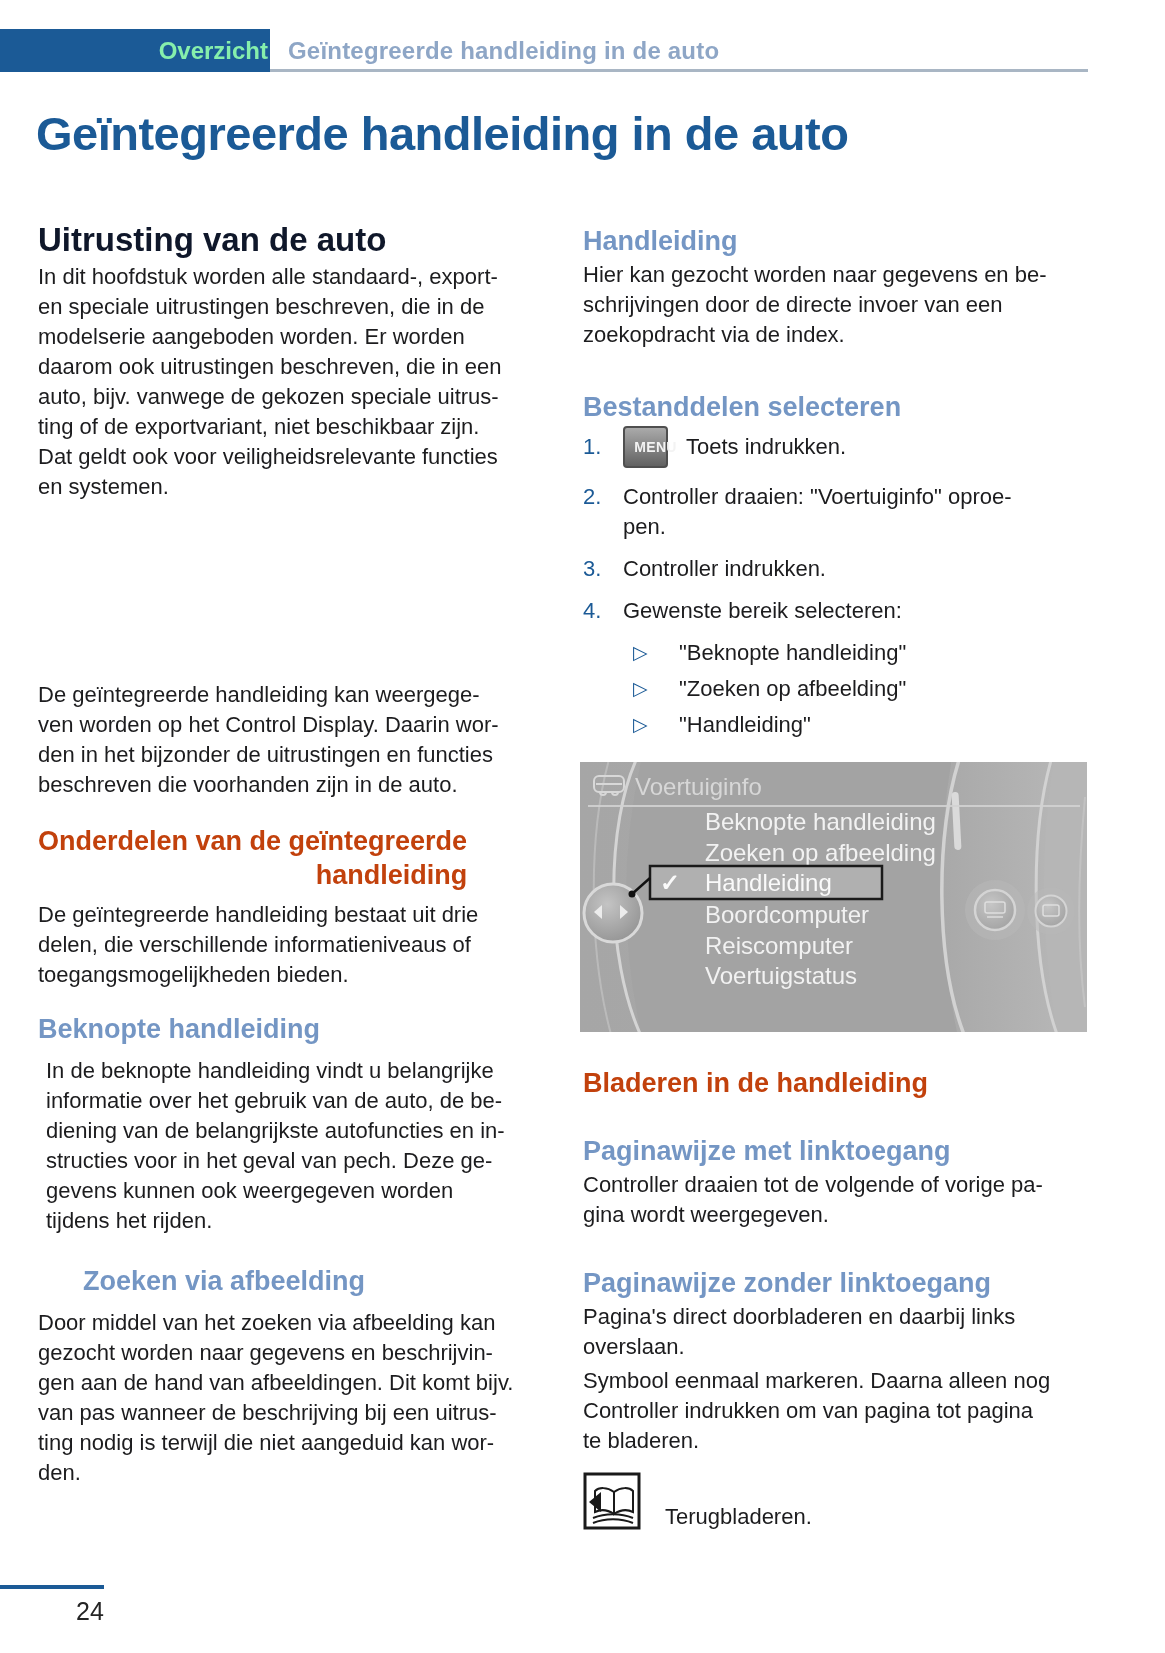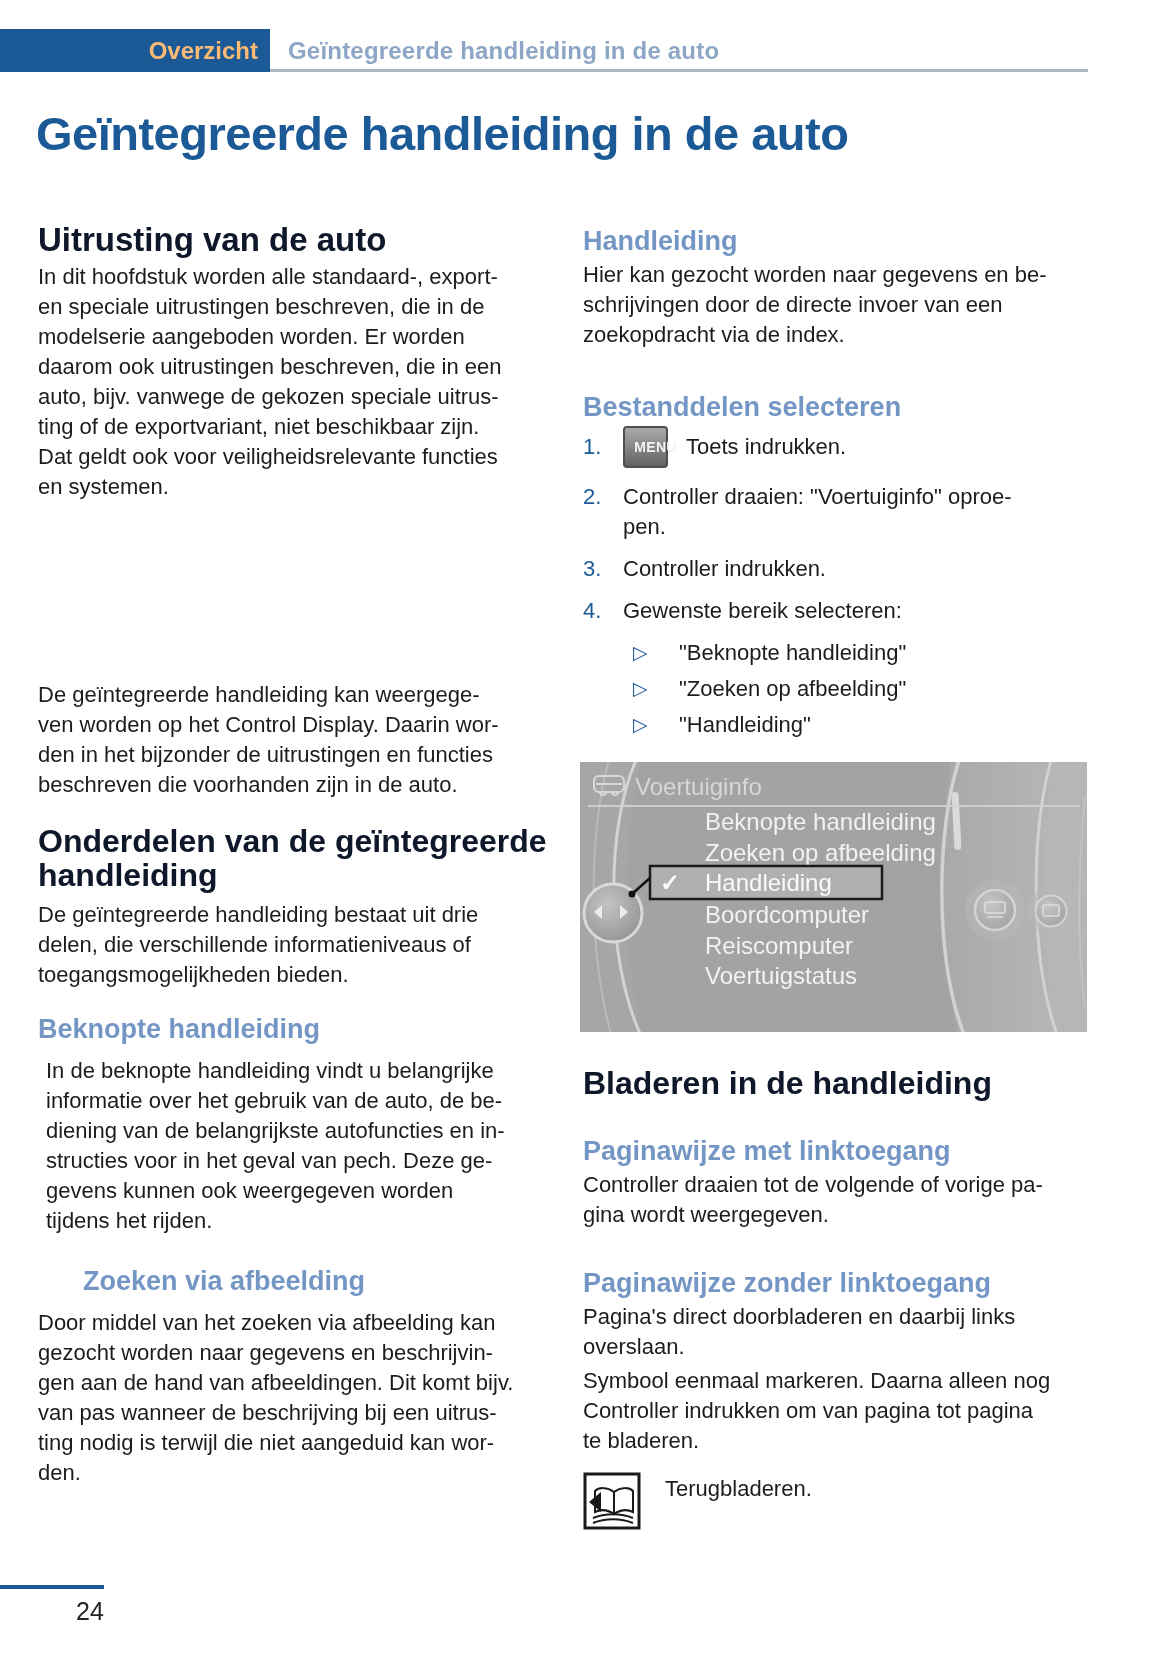--- a/index.html
+++ b/index.html
@@ -1,50 +1,50 @@
 <!DOCTYPE html>
 <html><head>
 <meta charset="utf-8">
 <style>
   html,body{margin:0;padding:0;background:#ffffff;}
   .page{position:relative;width:1165px;height:1653px;background:#ffffff;overflow:hidden;
         font-family:"Liberation Sans",sans-serif;}
   .abs{position:absolute;}
 
   
-  .tab{left:0;top:29px;width:270px;height:43px;background:#1b5a96;color:#fdba74;
+  .tab{left:0;top:29px;width:270px;height:43px;background:#1b5a96;color:#86efac;
        font-size:24px;font-weight:bold;display:flex;align-items:center;justify-content:flex-end;
-       padding-right:12px;box-sizing:border-box;}
+       padding-right:2px;box-sizing:border-box;}
   .runhead{left:288px;top:29px;height:43px;display:flex;align-items:center;
            font-size:24px;font-weight:bold;color:#8ea6c6;letter-spacing:0.2px;}
   .head-rule{left:270px;top:69px;width:818px;height:3px;background:#a9b6c4;}
 
   .h1{left:36px;top:106px;font-size:47px;font-weight:bold;color:#1b5a96;letter-spacing:-0.5px;}
 
   .h2{font-size:33px;font-weight:bold;color:#0f172a;line-height:40px;white-space:pre-line;}
-  .h3{font-size:32px;font-weight:bold;color:#0f172a;line-height:34px;white-space:pre-line;}
+  .h3{font-size:27px;font-weight:bold;color:#c2410c;line-height:34px;white-space:pre-line;text-align:right;}
   .h4{font-size:27px;font-weight:bold;color:#7496c4;line-height:34px;white-space:pre-line;}
   .body-text{font-size:22px;line-height:30px;color:#1c1c1e;white-space:pre-line;}
 
   
   #h2a{left:38px;top:220px;} #p1{left:38px;top:262px;}
   #h2b{left:38px;top:570px;} #p2{left:38px;top:680px;}
   #h3a{left:38px;top:824px;} #p3{left:38px;top:900px;}
   #h4a{left:38px;top:1012px;} #p4{left:38px;top:1056px;margin-left:8px;}
   #h4b{left:42px;top:1264px;margin-left:41px;} #p5{left:38px;top:1308px;}
 
   
   #h4r1{left:583px;top:224px;} #pr1{left:583px;top:260px;}
   #h4r2{left:583px;top:390px;}
   #list{left:583px;top:426px;width:520px;}
   #h3r{left:583px;top:1066px;}
   #h4r3{left:583px;top:1134px;} #pr2{left:583px;top:1170px;}
   #h4r4{left:583px;top:1266px;} #pr3{left:583px;top:1302px;}
   #pr4{left:583px;top:1366px;}
-  #backrow{left:583px;top:1472px;display:flex;align-items:flex-start;}
+  #backrow{left:583px;top:1472px;display:flex;align-items:flex-end;}
 
   .step{display:flex;margin-bottom:12px;font-size:22px;line-height:30px;color:#1c1c1e;}
   .step-num{width:40px;flex:none;color:#1b5a96;}
   .step-text{white-space:pre-line;}
   .step-first{align-items:center;margin-bottom:14px;}
   .step-first .step-with-btn{display:flex;align-items:center;gap:18px;}
   .menu-btn{width:45px;height:42px;border:2px solid #4f4f4f;border-radius:4px;box-sizing:border-box;
             background:linear-gradient(#aaaaaa,#626262);color:#f3f3f3;font-size:14px;font-weight:bold;
             display:flex;align-items:center;justify-content:center;letter-spacing:0.3px;padding-left:20px;}
   .bullets{margin-left:50px;margin-top:10px;}

